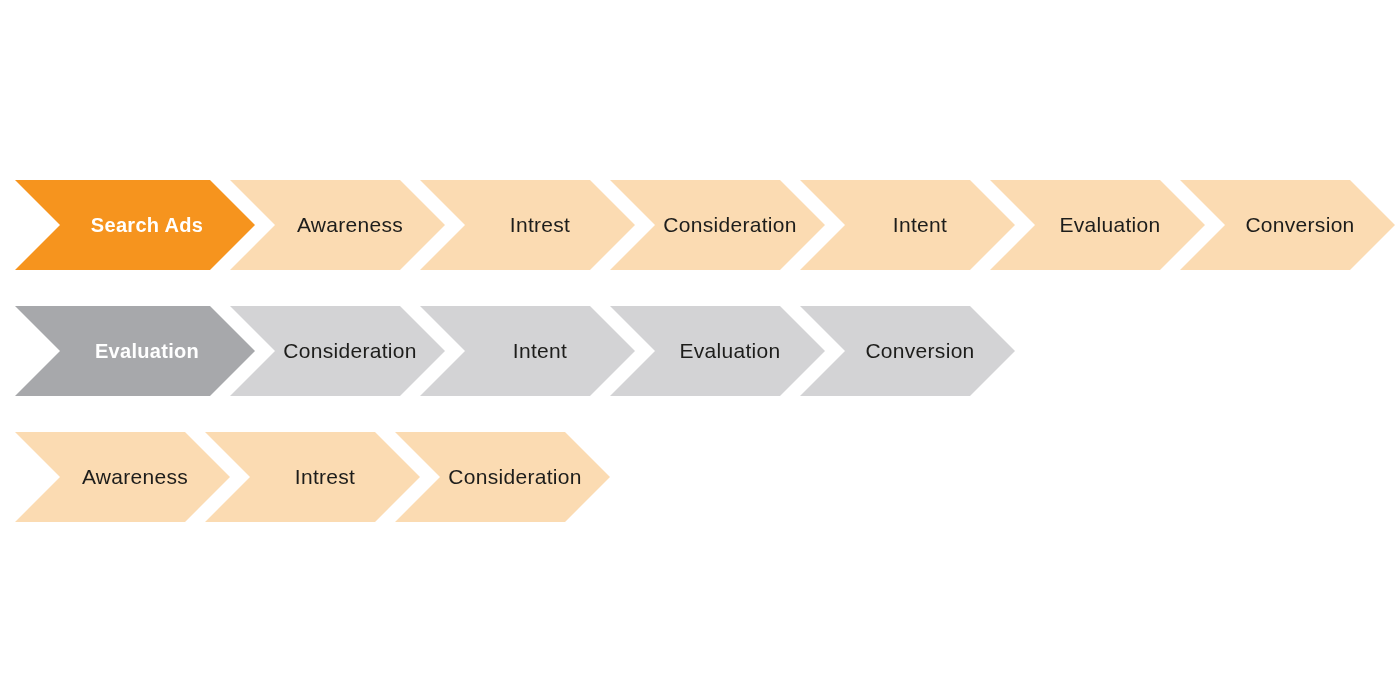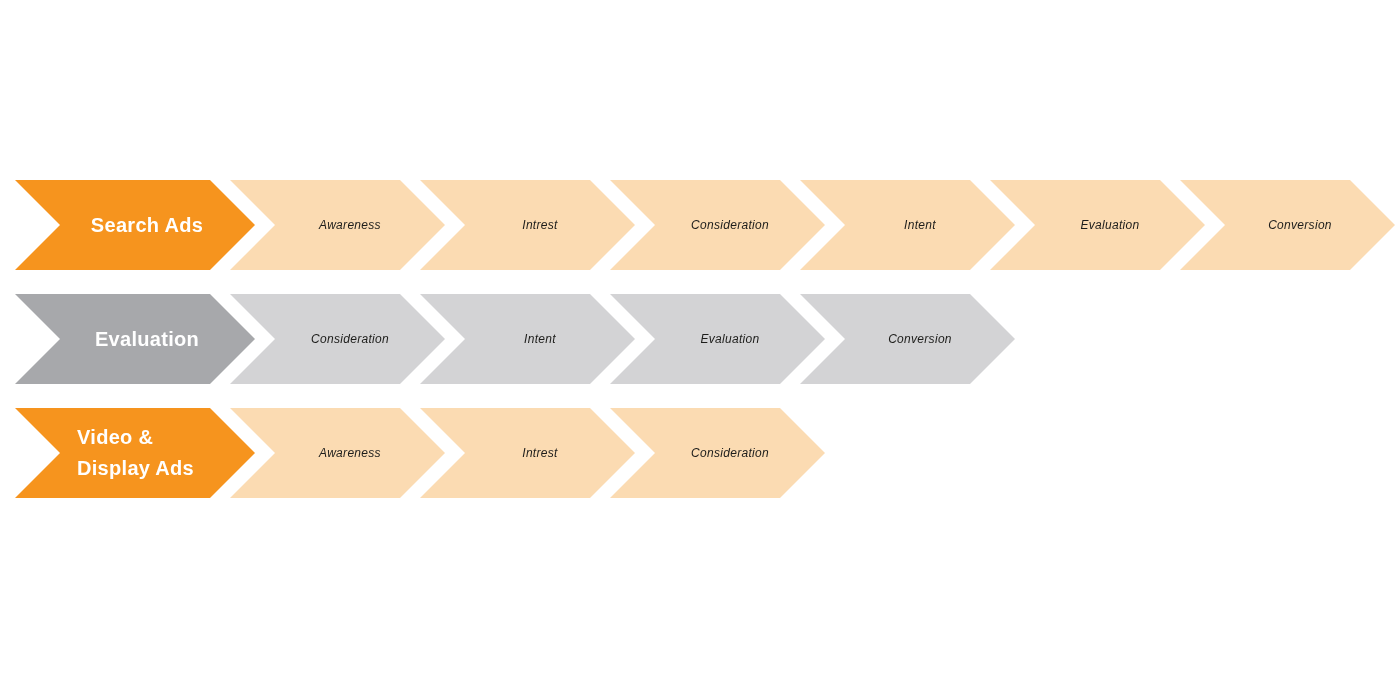--- a/index.html
+++ b/index.html
@@ -16,21 +16,21 @@
     overflow: hidden;
   }
   .rows {
     position: absolute;
     left: 15px;
     top: 180px;
   }
   .row {
     display: flex;
     height: 90px;
-    margin-bottom: 24px;
+    margin-bottom: 36px;
   }
   .chev {
     height: 90px;
     box-sizing: border-box;
     display: flex;
     align-items: center;
     justify-content: center;
     margin-right: -25px;
     clip-path: polygon(0 0, calc(100% - 45px) 0, 100% 50%, calc(100% - 45px) 100%, 0 100%, 45px 50%);
     flex: 0 0 auto;
@@ -53,25 +53,24 @@
     justify-content: center;
     padding-left: 62px;
     padding-right: 10px;
   }
   .seg {
     width: 215px;
     padding: 0 20px 0 45px;
   }
   .seg-label {
     color: var(--label-dark, #1d1d1b);
-    font-size: 12px;
+    font-size: 21px;
     font-weight: 400;
     letter-spacing: 0.3px;
     white-space: nowrap;
-    font-style: italic;
   }
   .bg-orange     { background: var(--orange, #f6941e); }
   .bg-peach      { background: var(--peach, #fbdbb2); }
   .bg-gray-dark  { background: var(--gray-dark, #a7a8ab); }
   .bg-gray-light { background: var(--gray-light, #d3d3d5); }
 </style>
 </head>
 <body>
 
 <div class="canvas">
@@ -113,24 +112,20 @@
       </div>
       <div class="chev seg bg-gray-light">
         <span class="seg-label">Evaluation</span>
       </div>
       <div class="chev seg bg-gray-light">
         <span class="seg-label">Conversion</span>
       </div>
     </div>
 
     <div class="row">
-      <div class="chev lead bg-orange lead-left">
-        <span class="lead-label">Video &amp;</span>
-        <span class="lead-label">Display Ads</span>
-      </div>
       <div class="chev seg bg-peach">
         <span class="seg-label">Awareness</span>
       </div>
       <div class="chev seg bg-peach">
         <span class="seg-label">Intrest</span>
       </div>
       <div class="chev seg bg-peach">
         <span class="seg-label">Consideration</span>
       </div>
     </div>

